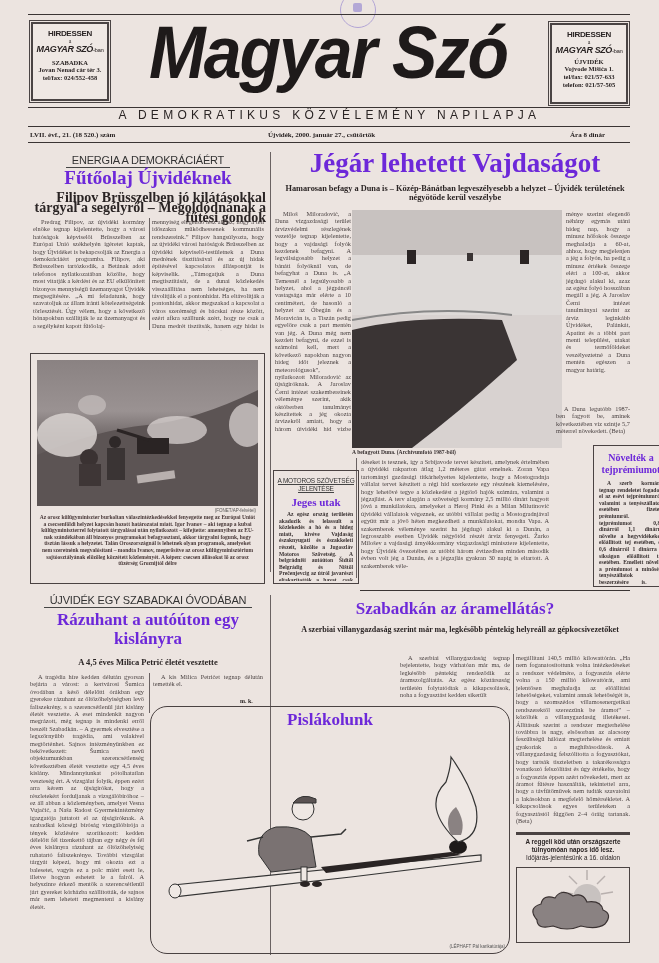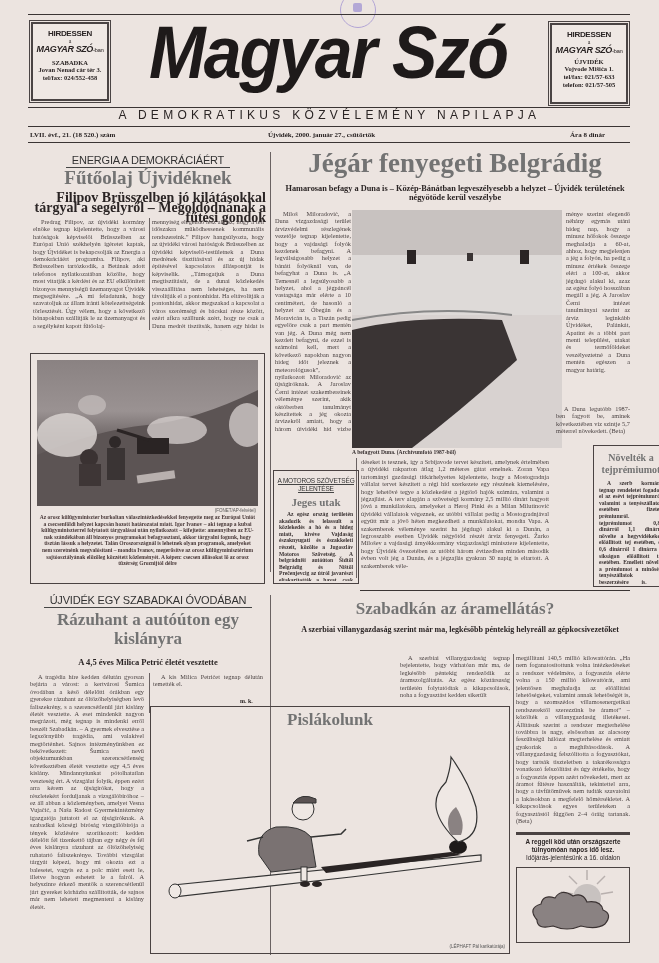--- a/index.html
+++ b/index.html
@@ -11,21 +11,21 @@
   .adbox .a{font-size:6px;font-weight:normal;line-height:6px;}
   .adbox .logo{font-family:"Liberation Sans",sans-serif;font-style:italic;font-weight:900;font-size:9px;letter-spacing:-0.4px;}
   .adbox .logo small{font-size:6px;font-weight:normal;font-style:normal;}
   .adbox .city{font-size:6.5px;margin-top:5px;}
   .adbox .l{font-size:6.5px;line-height:8px;}
   .masthead{position:absolute;left:118px;top:12px;width:420px;text-align:center;font-family:"Liberation Sans",sans-serif;font-weight:900;font-style:italic;font-size:68px;letter-spacing:-2px;color:#1e1a1a;transform:scaleY(1.08);line-height:80px;}
   .tagline{position:absolute;left:0;width:659px;top:108px;text-align:center;font-family:"Liberation Sans",sans-serif;font-size:12px;letter-spacing:4.3px;color:#2a2424;}
   .issue{font-family:"Liberation Serif",serif;font-weight:bold;font-size:7px;}
   .kicker{font-family:"Liberation Sans",sans-serif;font-size:11px;text-align:center;color:#333;letter-spacing:-0.2px;}
   .kicker span{border-bottom:1px solid #444;padding:0 6px 1px;}
-  .hed{font-family:"Liberation Serif",serif;font-weight:bold;text-align:center;color:#737373;line-height:1;}
+  .hed{font-family:"Liberation Serif",serif;font-weight:bold;text-align:center;color:#6d28d9;line-height:1;}
   .dek{font-family:"Liberation Serif",serif;font-weight:bold;text-align:center;color:#2a2424;}
   .body{font-family:"Liberation Serif",serif;font-size:6.3px;line-height:7.4px;text-align:justify;color:#4a4242;text-indent:8px;overflow:hidden;}
   .body.bold{font-weight:bold;color:#3a3232;}
   .vline{position:absolute;width:1px;background:#6a6262;}
   .box{position:absolute;border:1.5px solid #4a4242;}
   .photo{position:absolute;overflow:hidden;}
   .caption{font-family:"Liberation Serif",serif;font-size:5.5px;font-weight:bold;line-height:6.6px;text-align:center;color:#4a3a3a;}
   .credit{font-family:"Liberation Sans",sans-serif;font-size:4.5px;color:#555;}
   .stamp{position:absolute;left:340px;top:-8px;width:34px;height:34px;border-radius:50%;border:1.5px solid #9a8ad0;opacity:.7;}
   .stamp:after{content:"";position:absolute;left:12px;top:10px;width:9px;height:9px;background:#8a7ad0;border-radius:2px;opacity:.8;}
@@ -90,21 +90,21 @@
       <rect x="70" y="88" width="18" height="32" fill="#3a3434"></rect>
       <rect x="100" y="78" width="32" height="16" fill="#2a2424"></rect>
       <line x1="80" y1="70" x2="112" y2="80" stroke="#2a2424" stroke-width="3"></line>
       <rect x="100" y="113" width="38" height="8" fill="#b8b0ae" transform="rotate(-8 118 117)"></rect>
     </svg>
   </div>
   <div class="abs credit" style="right:8px;top:154px;">(FONET/AP-felvétel)</div>
   <div class="abs caption" style="left:8px;top:160px;width:217px;">Az orosz külügyminiszter burkoltan válaszintézkedésekkel fenyegette meg az Európai Uniót a csecsenföldi helyzet kapcsán hozott határozatai miatt. Igor Ivanov – aki tegnap a kubai külügyminiszterrel folytatott tárgyalásai után nyilatkozott – kifejtette: amennyiben az EU-nak szándékában áll bizonyos programokat befagyasztani, akkor tárgyalni fogunk, hogy tisztán lássuk a helyzetet. Talán Oroszországnál is lehetnek olyan programok, amelyeket nem szeretnénk megvalósítani – mondta Ivanov, megerősítve az orosz külügyminisztérium sajtóosztályának előzőleg közzétett közleményét. A képen: csecsen állásokat lő az orosz tüzérség Groznijtól délre</div>
 </div>
 
-<div class="abs hed" style="left:275px;top:150px;width:360px;font-size:27px;">Jégár fenyegeti Belgrádig</div>
+<div class="abs hed" style="left:275px;top:150px;width:360px;font-size:27px;">Jégár lehetett Vajdaságot</div>
 <div class="abs dek" style="left:285px;top:184px;width:340px;font-size:8.3px;line-height:9px;">Hamarosan befagy a Duna is – Közép-Bánátban legveszélyesebb a helyzet – Újvidék területének négyötöde kerül veszélybe</div>
 
 <div class="abs body" style="left:275px;top:210px;width:76px;height:221px;">Miloš Miloradović, a Duna vízgazdasági terület árvízvédelmi részlegének vezetője tegnap kijelentette, hogy a vajdasági folyók kezdenek befagyni. A legválságosabb helyzet a bánáti folyóknál van, de befagyhat a Duna is. „A Temesnél a legsúlyosabb a helyzet, ahol a jégpáncél vastagsága már elérte a 10 centimétert, de hasonló a helyzet az Óbegán és a Moravicán is, a Tiszán pedig egyelőre csak a part mentén van jég. A Duna még nem kezdett befagyni, de ezzel is számolni kell, mert a következő napokban nagyon hideg időt jeleznek a meteorológusok”, nyilatkozott Miloradović az újságíróknak. A Jaroslav Černi intézet szakembereinek véleménye szerint, akik októberben tanulmányt készítettek a jég okozta árvizekről amiatt, hogy a három újvidéki híd vízbe omlott roncsaitól nem tud lefolyni a jég, árvízekkel kell számolni Vajdaságban. Miloradović közölte, hogy az árvízveszély miatt egyéb megelőző intézke-</div>
 
 <div class="photo" style="left:352px;top:210px;width:210px;height:238px;background:#d8d2d0;">
   <svg width="210" height="238" viewBox="0 0 210 238">
     <rect x="0" y="0" width="210" height="45" fill="#c8c2c0"></rect>
     <rect x="0" y="45" width="210" height="60" fill="#dedad8"></rect>
     <path d="M0 120 Q60 105 150 110 L165 150 Q110 200 60 238 L0 238Z" fill="#3a3434"></path>
     <path d="M0 110 Q80 95 160 105" stroke="#888" stroke-width="2" fill="none"></path>
@@ -144,21 +144,21 @@
 <div class="vline" style="left:149px;top:673px;height:40px;"></div>
 <div class="abs body" style="left:153px;top:673px;width:110px;height:20px;">A kis Milica Petrićet tegnap délután temették el.</div>
 <div class="abs" style="left:240px;top:698px;font-size:6px;font-weight:bold;">m. k.</div>
 
 <div class="abs hed" style="left:280px;top:600px;width:350px;font-size:17px;">Szabadkán az áramellátás?</div>
 <div class="abs dek" style="left:290px;top:625px;width:340px;font-size:8px;line-height:9.5px;">A szerbiai villanygazdaság szerint már ma, legkésőbb péntekig helyreáll az gépkocsivezetőket</div>
 <div class="abs body" style="left:400px;top:654px;width:110px;height:48px;">A szerbiai villanygazdaság tegnap bejelentette, hogy várhatóan már ma, de legkésőbb péntekig rendeződik az áramszolgáltatás. Az egész köztársaság területén folytatódtak a kikapcsolások, noha a fogyasztást kedden sikerült</div>
 <div class="vline" style="left:513px;top:654px;height:150px;"></div>
 <div class="abs body" style="left:516px;top:654px;width:114px;height:175px;text-indent:0">megállítani 140,5 millió kilowattórán. „Ha nem foganatosítottunk volna intézkedéseket a rendszer védelmére, a fogyasztás elérte volna a 150 millió kilowattórát, ami jelentősen meghaladja az előállítási lehetőségeket, valamint annak lehetőségét is, hogy a szomszédos villamosenergetikai rendszerektől szerezzünk be áramot” – közölték a villanygazdaság illetékesei. Állításuk szerint a rendszer megterhelése továbbra is nagy, elsősorban az alacsony feszültségű hálózat megterhelése és emiatt gyakoriak a meghibásodások. A villanygazdaság felszólította a fogyasztókat, hogy tartsák tiszteletben a takarékosságra vonatkozó felszólítást és úgy értékelte, hogy a fogyasztás éppen azért növekedett, mert az áramot fűtésre használták, tekintettel arra, hogy a távfűtőművek nem tudták szavatolni a lakásokban a megfelelő hőmérsékletet. A kikapcsolások egyes területeken a fogyasztástól függően 2–4 óráig tartanak. (Beta)</div>
 
-<div class="box" style="left:150px;top:706px;width:358px;height:246px;">
+<div class="box" style="left:150px;top:706px;width:358px;height:246px;border-radius:17px;">
   <div class="abs hed" style="left:0;top:4px;width:358px;font-size:17px;">Pislákolunk</div>
   <svg class="abs" style="left:0;top:30px;" width="358" height="200" viewBox="0 0 358 200">
     <path d="M22 148 L200 130 L330 118 L330 124 L200 140 L22 160Z" fill="#efe8e4" stroke="#333" stroke-width="1.2"></path>
     <ellipse cx="24" cy="154" rx="6" ry="7" fill="#efe8e4" stroke="#333"></ellipse>
     <path d="M170 130 Q240 122 300 115 L310 118 Q240 128 175 136Z" fill="#2a2424"></path>
     <ellipse cx="307" cy="110" rx="9" ry="7" fill="#1e1a1a"></ellipse>
     <path d="M307 105 Q270 70 295 45 Q300 30 300 20 Q318 45 325 70 Q330 100 307 105Z" fill="#efe8e4" stroke="#333" stroke-width="1.2"></path>
     <path d="M300 98 Q292 80 305 70 Q315 85 310 98Z" fill="#8a8282"></path>
     <path d="M108 118 Q105 95 125 90 Q150 88 160 100 L165 130 L120 135Z" fill="#7a7272" stroke="#333"></path>
     <circle cx="152" cy="72" r="11" fill="#efe8e4" stroke="#333"></circle>

